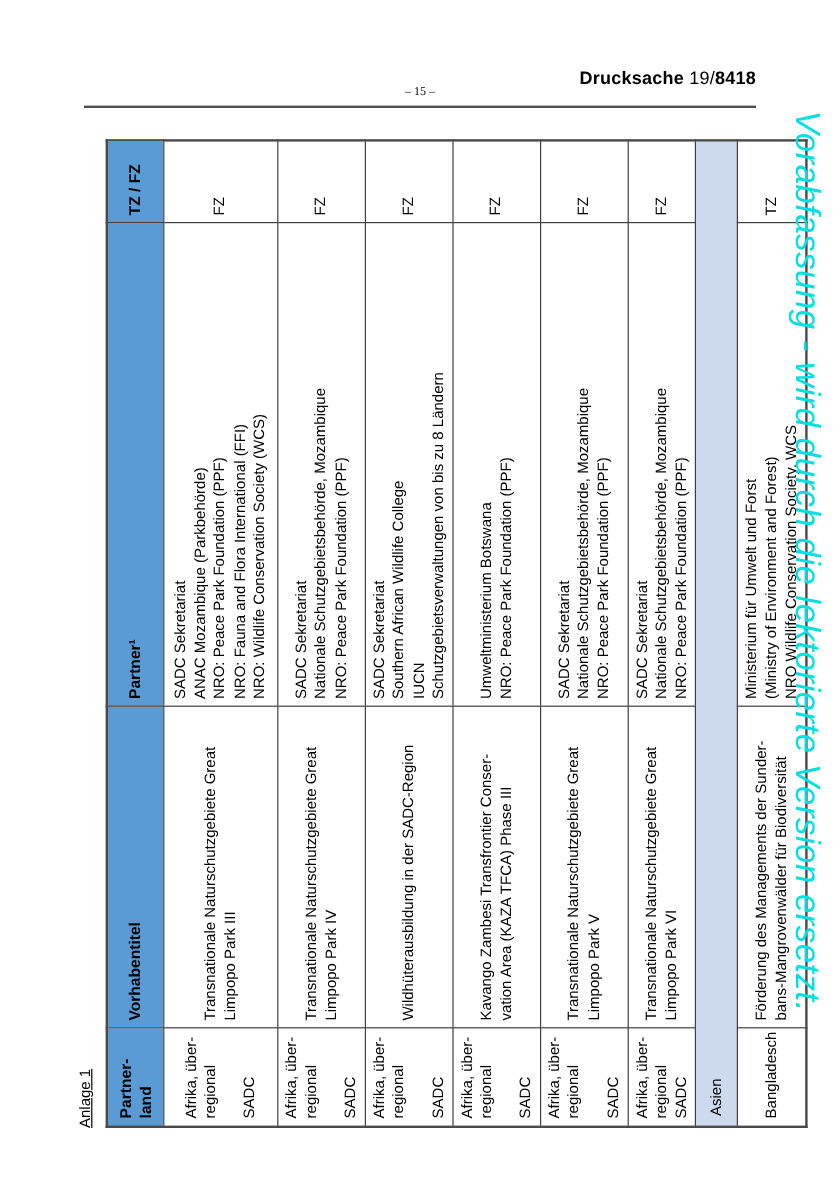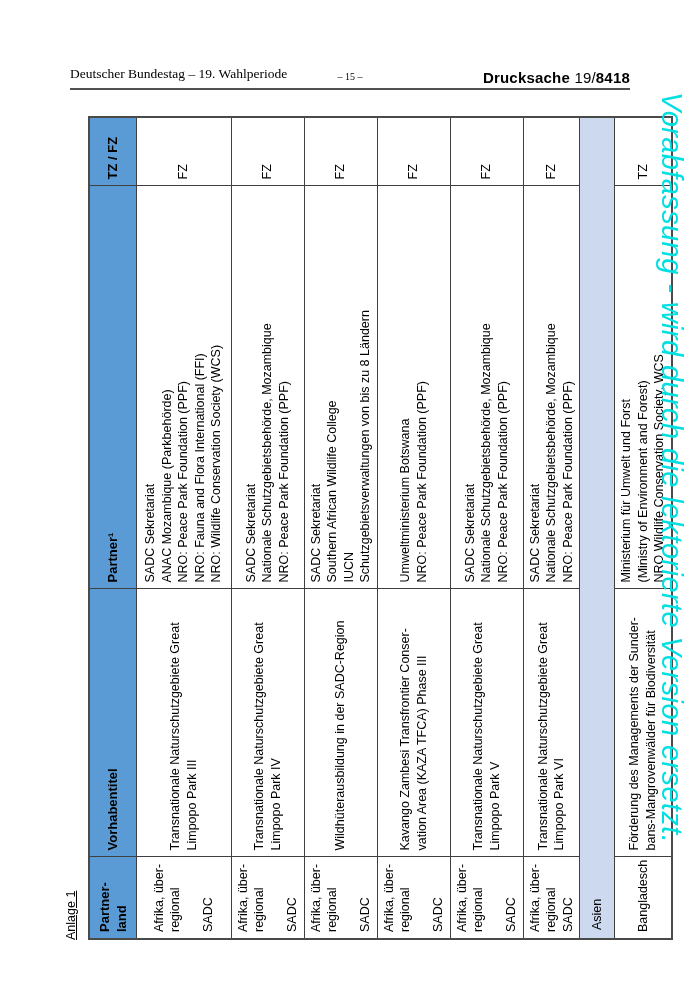--- a/index.html
+++ b/index.html
@@ -19,21 +19,21 @@
   }
   .ph-left{
     position:absolute;left:0;bottom:6px;
     font-family:"Liberation Serif",serif;font-size:13.5px;
   }
   .ph-center{
     position:absolute;left:50%;transform:translateX(-50%);bottom:6px;
     font-family:"Liberation Serif",serif;font-size:10px;
   }
   .ph-right{
-    position:absolute;right:0;bottom:2px;
+    position:absolute;right:0;bottom:14px;
     font-size:15px;letter-spacing:.2px;
   }
   .ph-right .b{font-weight:bold;}
 
   
   .rot{
     position:absolute;left:88px;top:940px;width:822px;height:540px;
     transform-origin:0 0;transform:rotate(-90deg);
   }
   .anlage{
@@ -75,21 +75,20 @@
     position:absolute;left:688px;top:92px;width:900px;
     transform-origin:0 0;transform:rotate(90deg);
     font-style:italic;font-size:29px;letter-spacing:.4px;
     color:var(--wm);white-space:nowrap;
   }
 </style>
 </head>
 <body>
 
 <div class="page-header">
-  <span class="ph-left">Deutscher Bundestag – 19. Wahlperiode</span>
   <span class="ph-center">– 15 –</span>
   <span class="ph-right"><span class="b">Drucksache</span> <span>19/</span><span class="b">8418</span></span>
 </div>
 
 <div class="rot">
   <div class="anlage">Anlage 1</div>
   <table class="projects">
     <colgroup>
       <col style="width:82px">
         <col style="width:268px">

